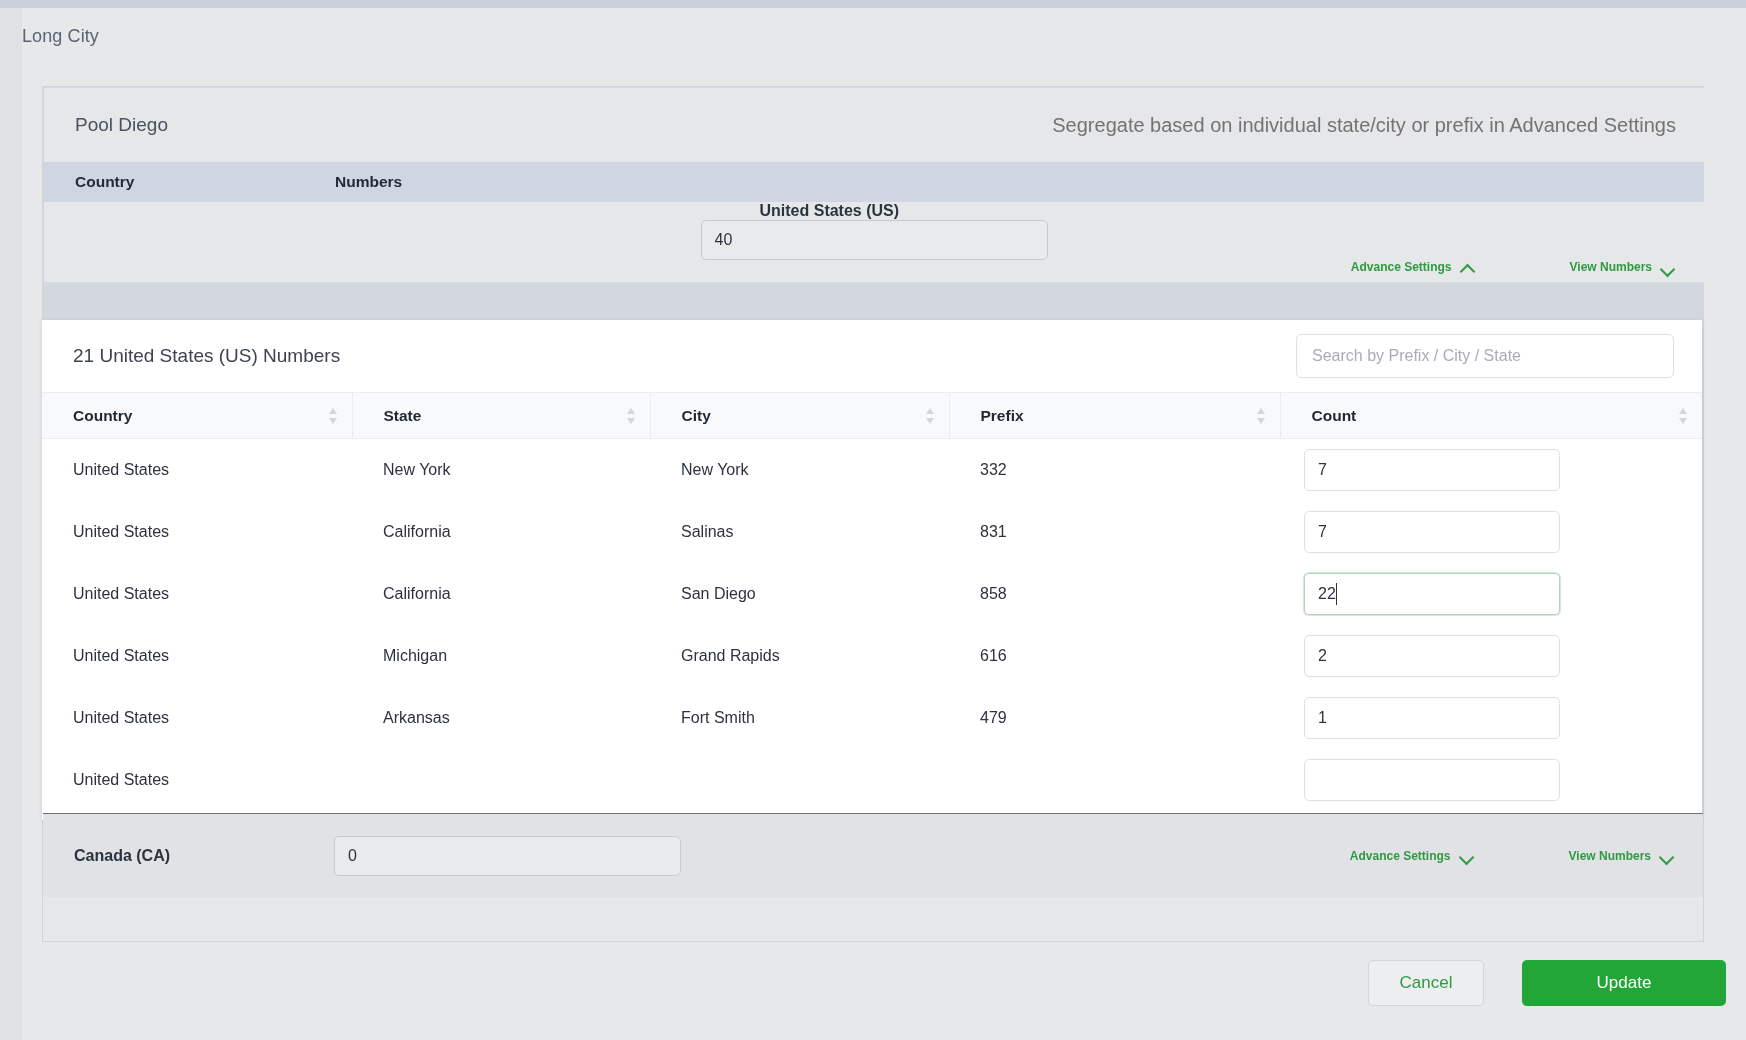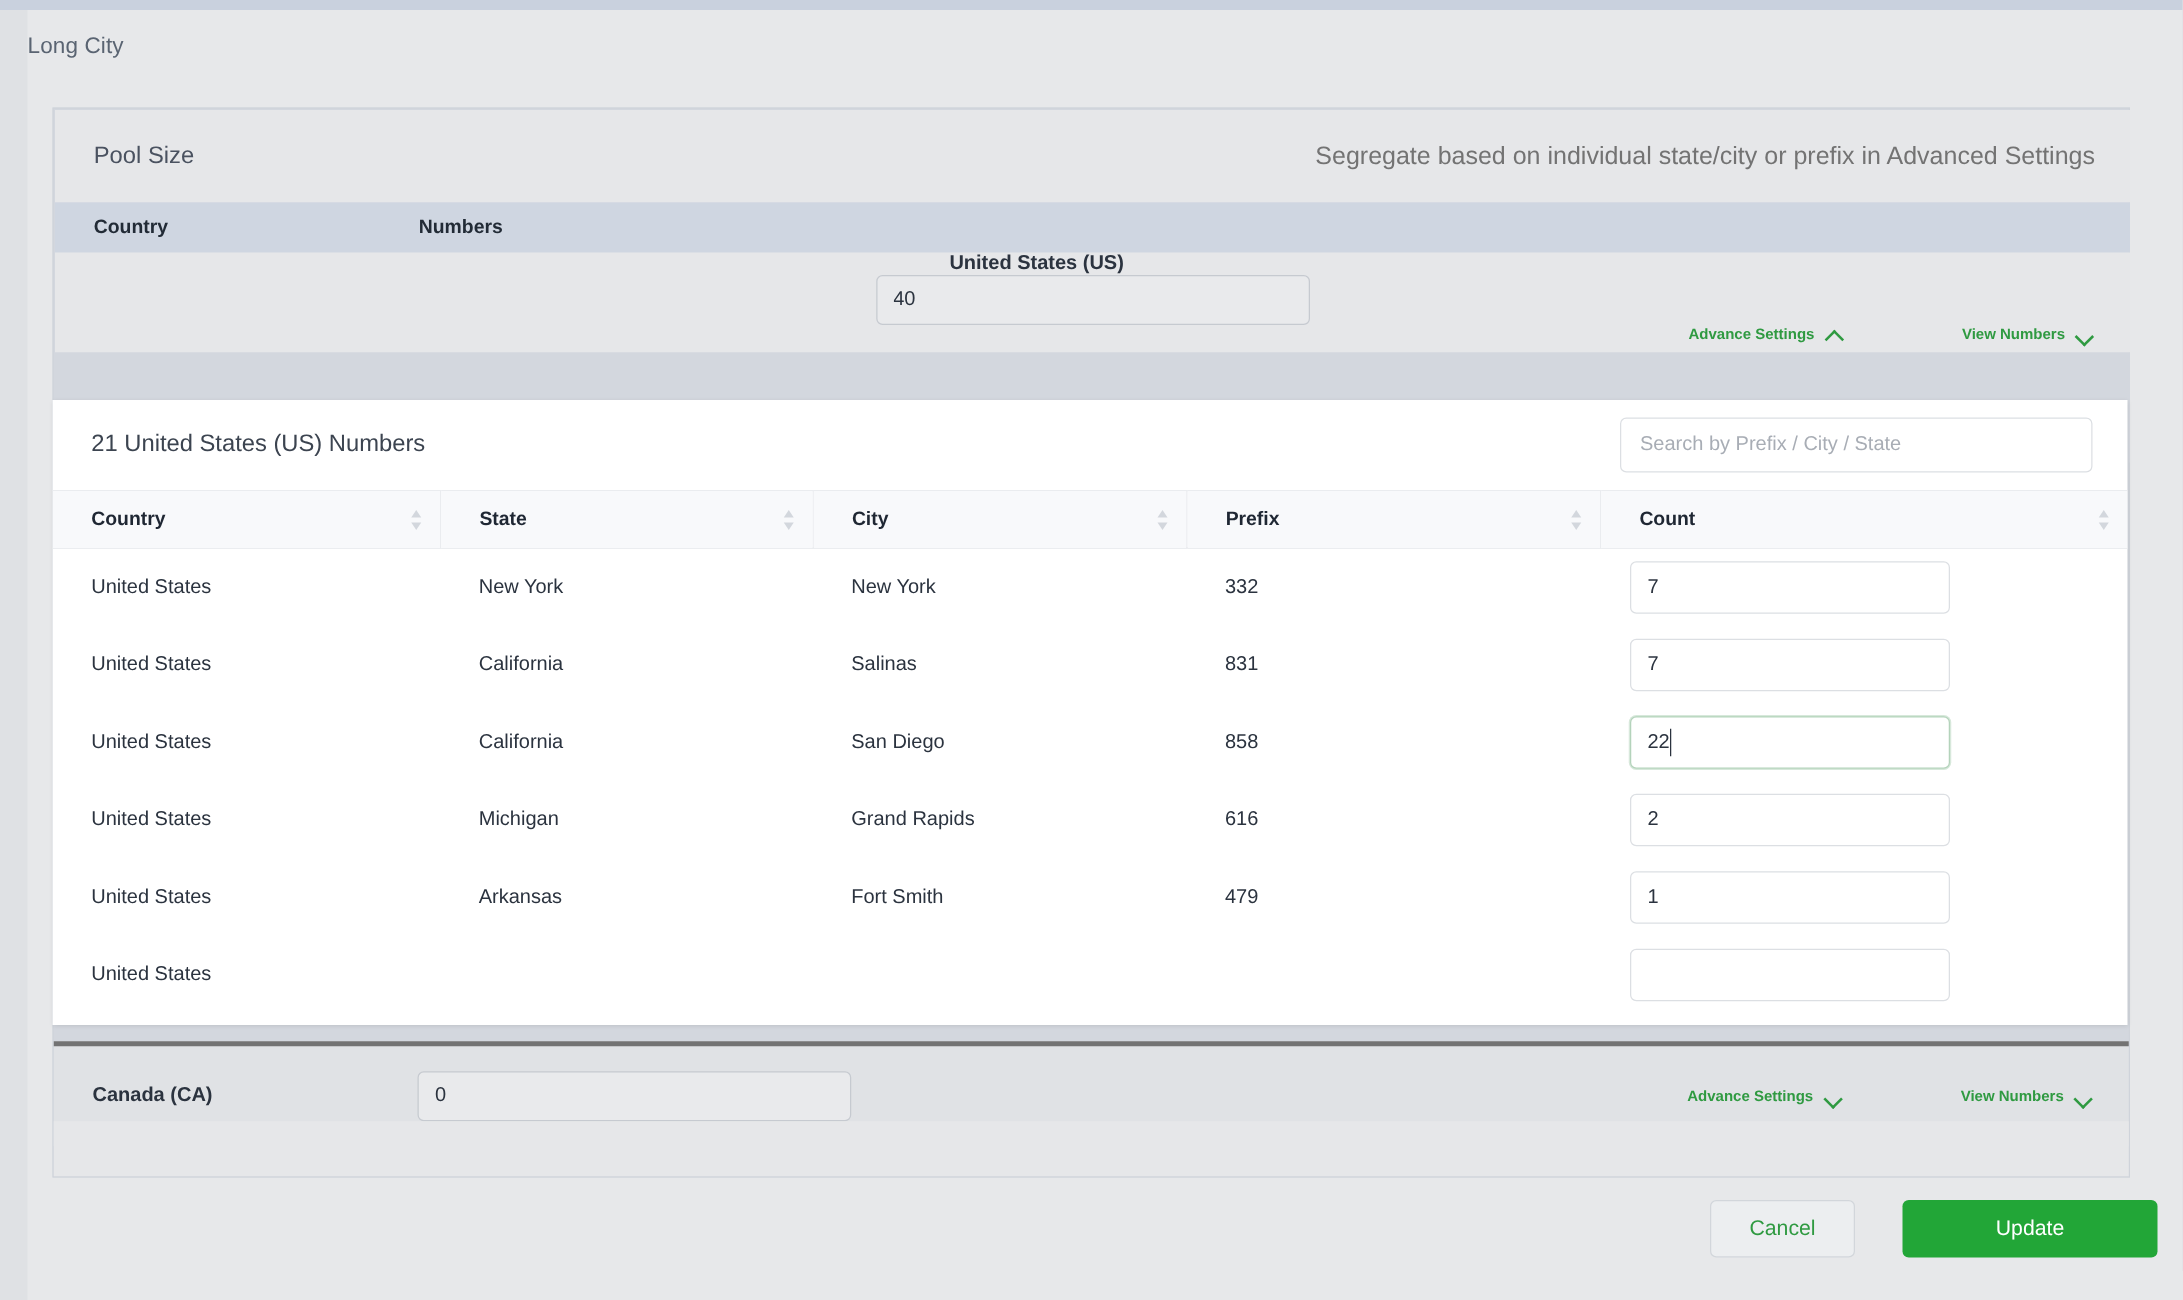--- a/index.html
+++ b/index.html
@@ -202,22 +202,21 @@
     position: absolute; top: 10px; width: 1.4px; height: 22px;
     background: #2b333f;
   }
 
   
   #ca-row {
     position: absolute; left: 43px; top: 813px;
     width: 1660px; height: 84px;
     background: #e0e2e5;
     display: flex; align-items: center;
-    border-top: 4px solid #737373;
-    margin-top: 20px;
+    border-top: 1px solid #737373;
   }
   #ca-tail {
     position: absolute; left: 43px; top: 897px;
     width: 1660px; height: 44px;
     background: #e6e7e9;
   }
 
   
   #footer {
     position: absolute; right: 20px; top: 960px;
@@ -245,21 +244,21 @@
 <body>
 
 <div id="top-strip"></div>
 <div id="left-rail"></div>
 
 <div id="page-title">Long City</div>
 
 <div id="outer-card">
 
   <div id="pool-size-bar">
-    <div id="pool-size-label">Pool Size</div>
+    <div id="pool-size-label">Pool Diego</div>
     <div id="segregate-note">Segregate based on individual state/city or prefix in Advanced Settings</div>
   </div>
 
   <div id="pool-head">
     <div class="ch" id="ph-country">Country</div>
     <div class="ch" id="ph-numbers">Numbers</div>
   </div>
 
   <div id="us-row">
     <div class="pool-country-name">United States (US)</div>

